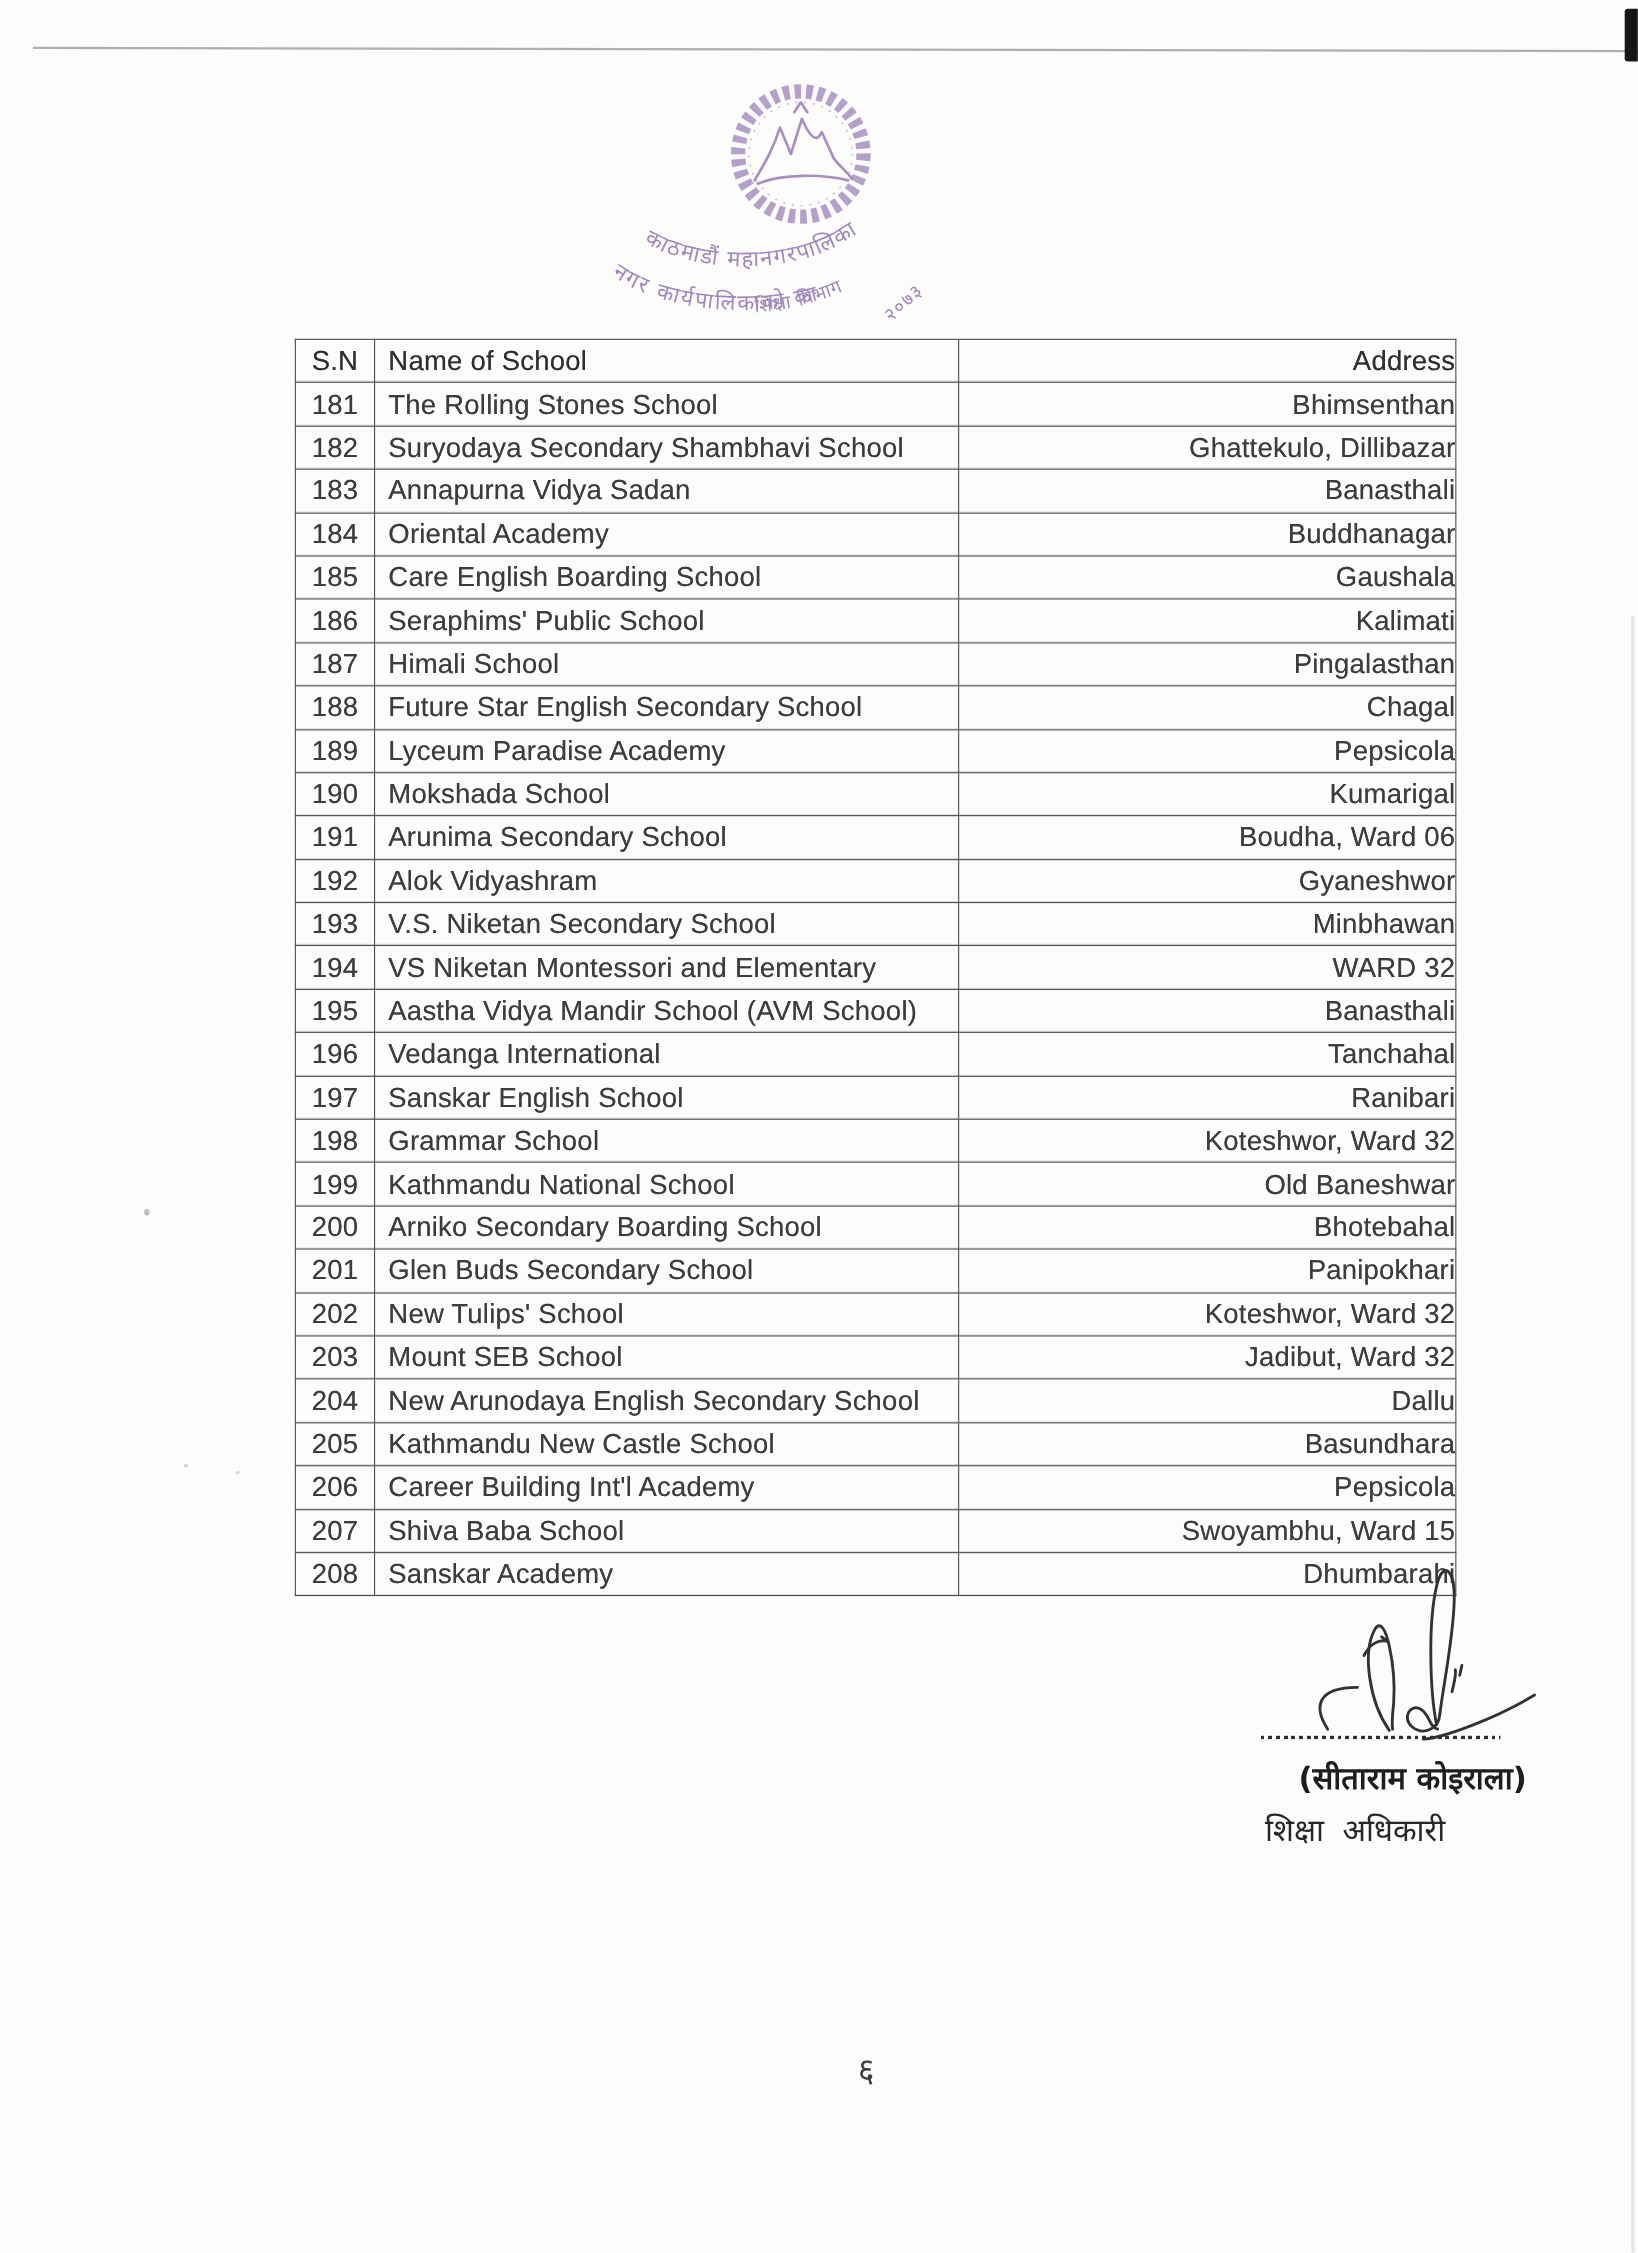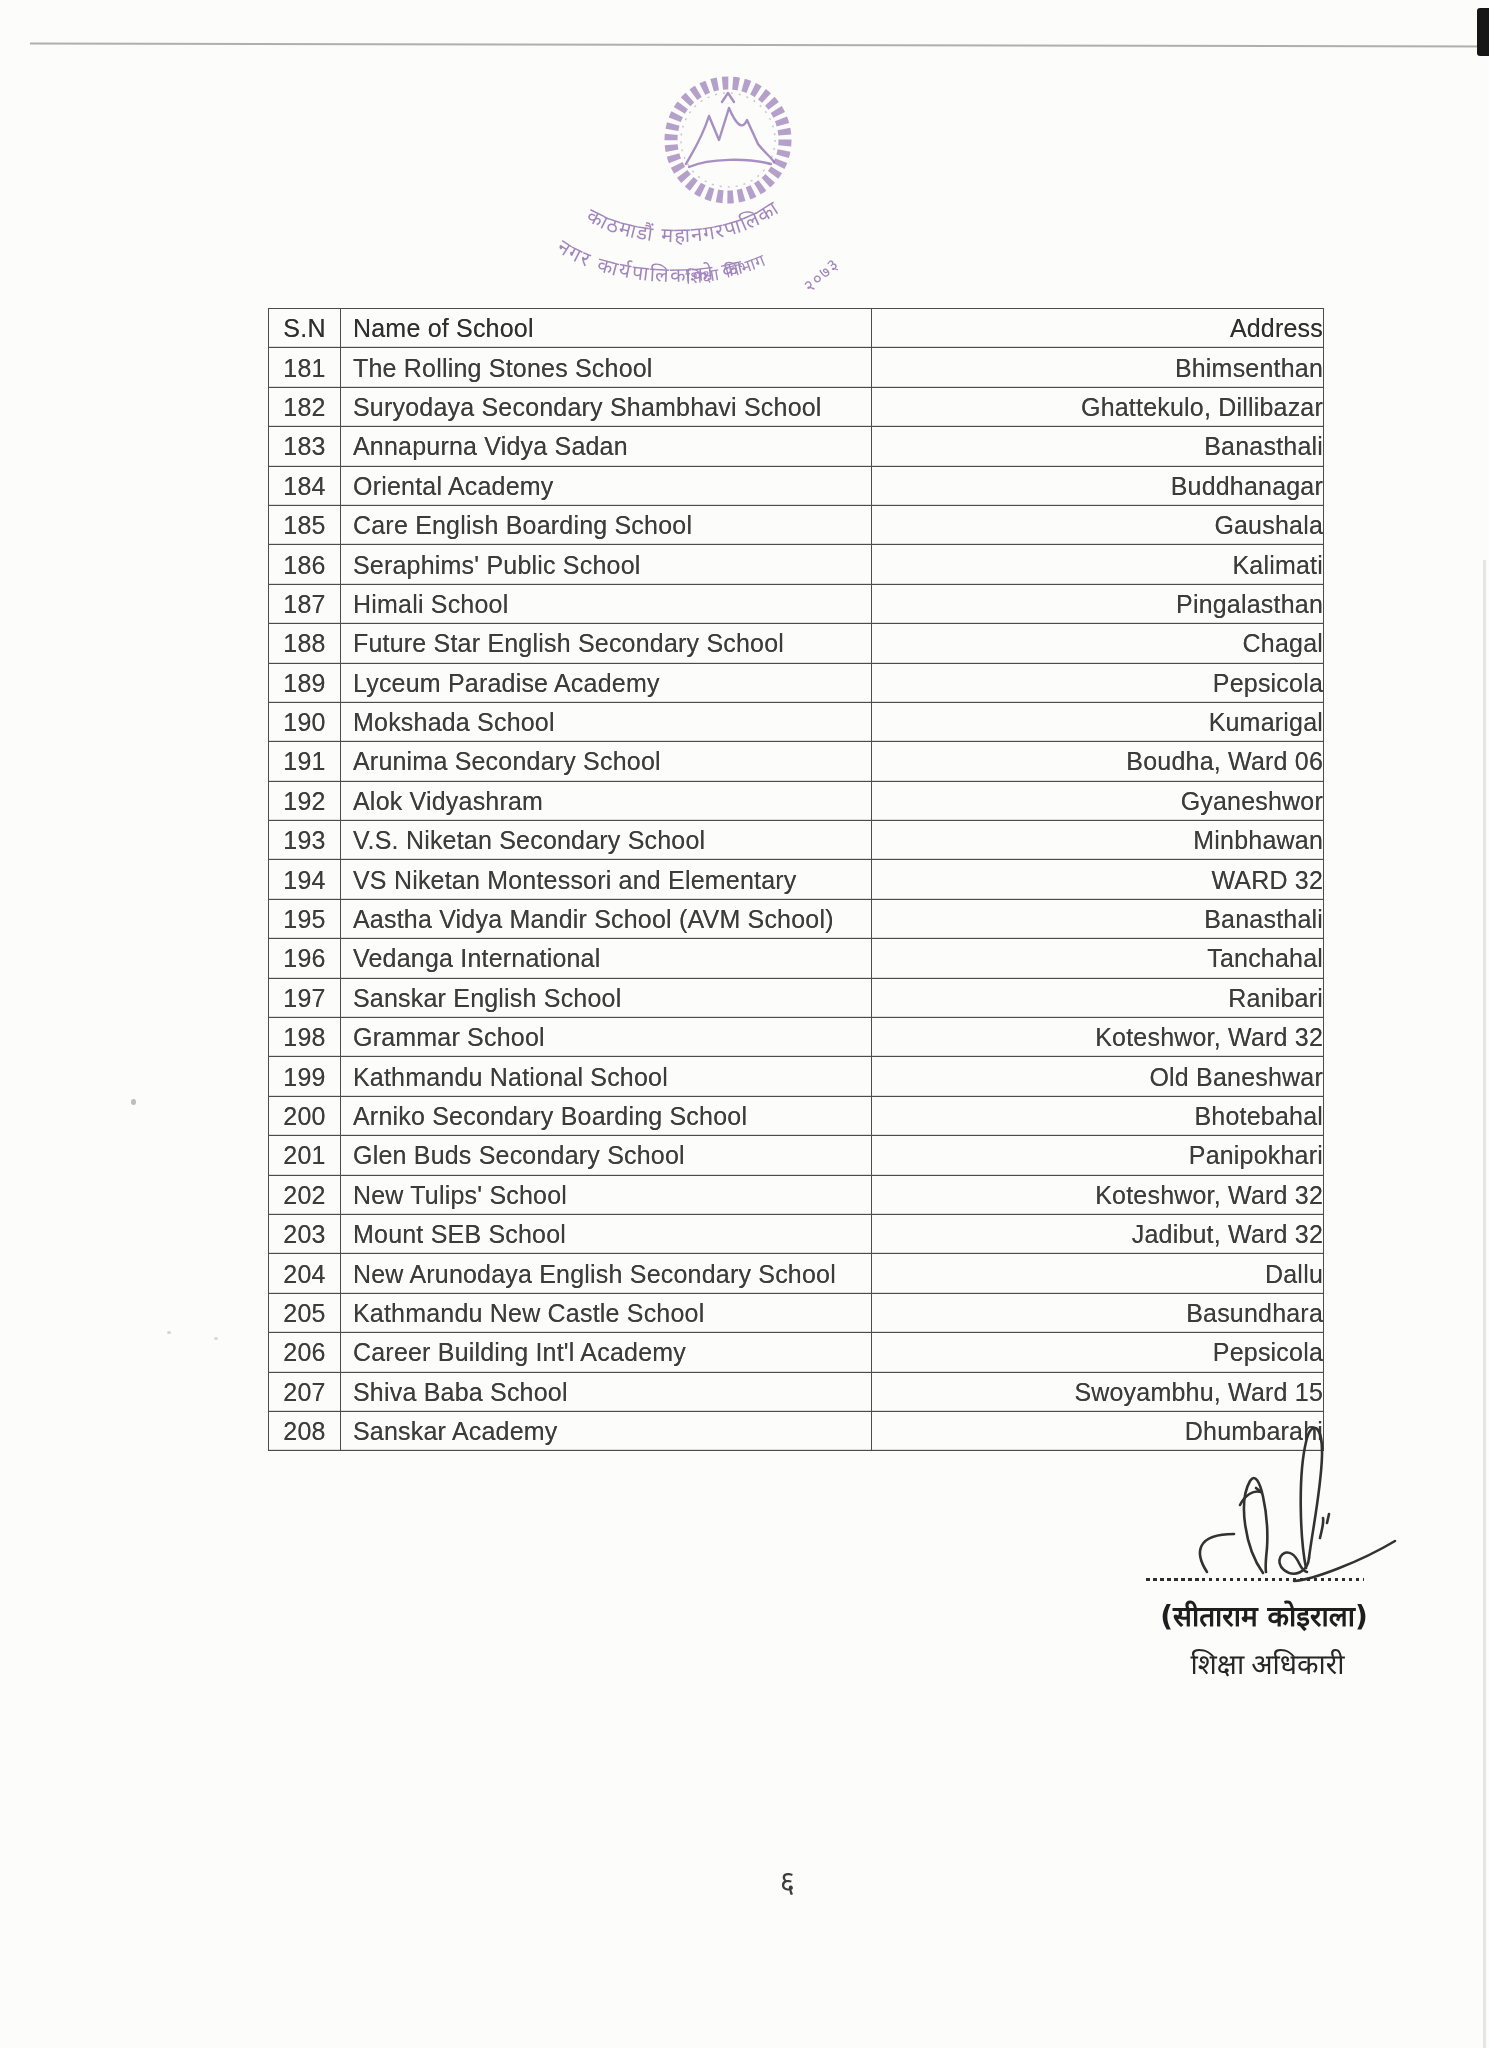--- a/index.html
+++ b/index.html
@@ -58,26 +58,26 @@
   .schools .cell-addr{padding-left:14px;text-align:right}
 
   
   .signature-svg{position:absolute;left:1170px;top:1398px;width:250px;height:195px}
   .dotted-line{
     position:absolute;left:1146px;top:1578px;width:218px;height:3px;
     background:repeating-linear-gradient(90deg,#2e2e2e 0 3.5px,transparent 3.5px 7px);
   }
   .sig-name{
     position:absolute;left:1140px;top:1596px;width:248px;
-    text-align:center;font-family:"DejaVu Sans",sans-serif;
+    text-align:right;font-family:"DejaVu Sans",sans-serif;
     font-size:28px;font-weight:bold;color:#1e1e1e;
   }
   .sig-title{
     position:absolute;left:1150px;top:1644px;width:235px;
-    text-align:center;font-family:Liberation Serif, serif;
+    font-family:Liberation Mono, monospace;
     font-size:28px;color:#262626;
   }
 
   .page-number{
     position:absolute;left:780px;top:1860px;
     font-family:"DejaVu Sans",sans-serif;font-size:30px;color:#3d3d3d;
     transform:rotate(5deg);
   }
 </style>
 </head>

